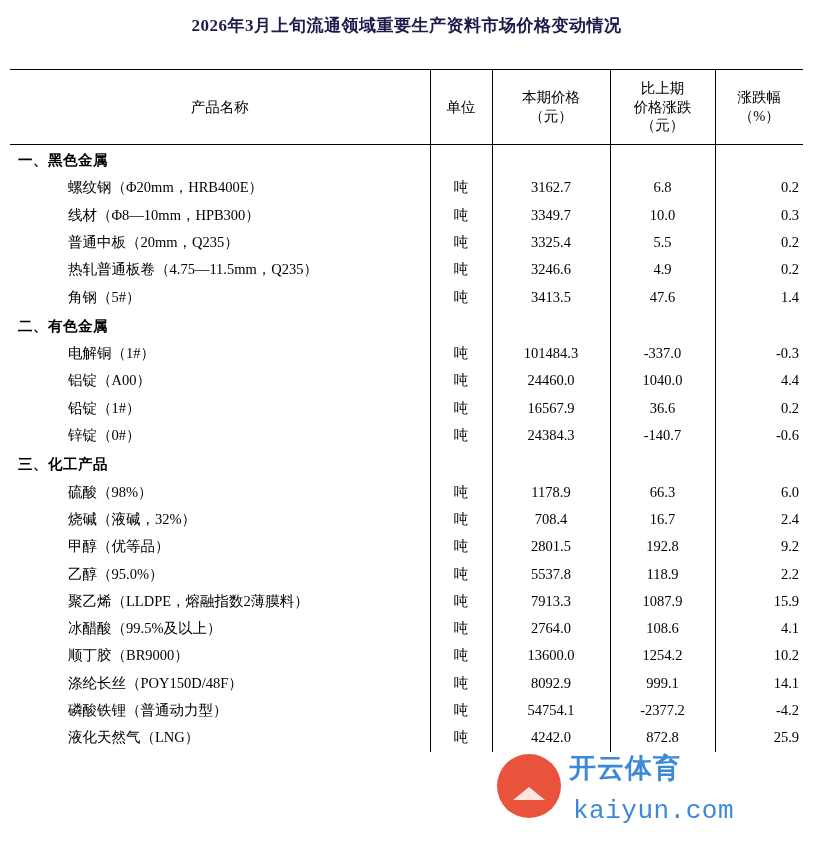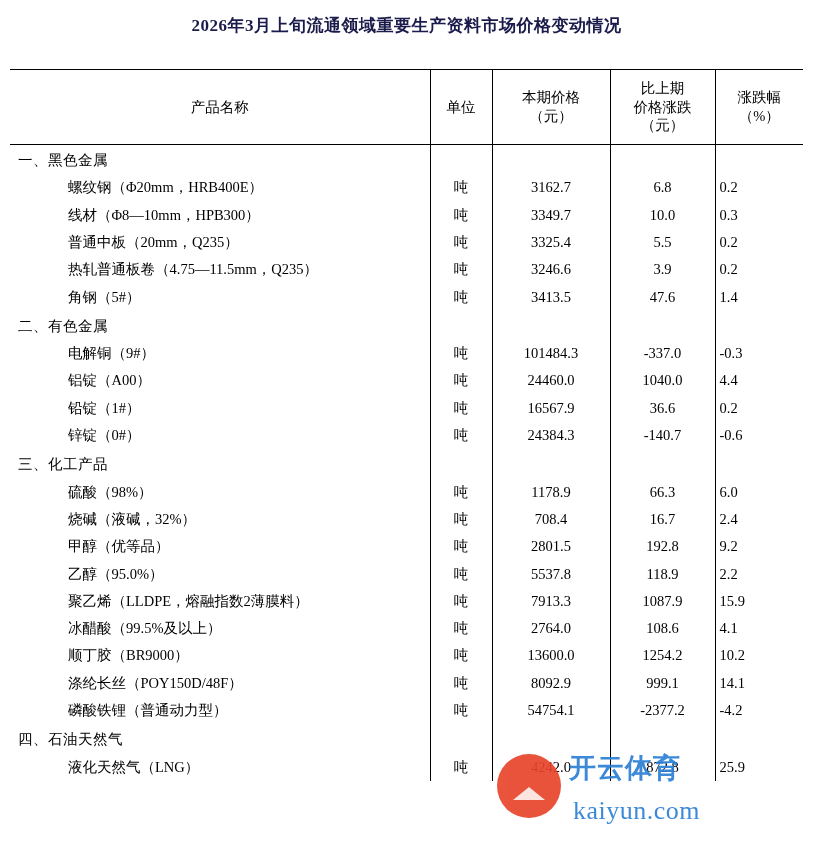--- a/index.html
+++ b/index.html
@@ -68,37 +68,38 @@
     white-space: nowrap;
   }
   .price-table tbody td.vl {
     border-left: 1px solid #000;
   }
   td.name {
     text-align: left;
     padding-left: 18px;
   }
   td.name.cat {
-    font-weight: normal;
+    font-weight: bold;
     padding-left: 8px;
     letter-spacing: 0.5px;
     margin-top: 44px;
   }
   td.name.item {
     padding-left: 58px;
   }
   td.unit {
     text-align: center;
   }
   td.num {
     text-align: center;
     padding-right: 26px;
     font-family: "Liberation Serif", serif;
   }
   td.rate {
+    text-align: right;
     padding-right: 18px;
   }
   tr.cat-row td {
     padding-top: 3px;
   }
   .watermark {
     position: absolute;
     left: 497px;
     top: 748px;
     width: 300px;
@@ -140,21 +141,21 @@
     color: #2b7fd4;
     font-family: "Liberation Sans", sans-serif;
     letter-spacing: 1px;
   }
   .wm-text2 {
     position: absolute;
     left: 76px;
     top: 48px;
     font-size: 26px;
     color: #2b7fd4;
-    font-family: Liberation Serif, serif;
+    font-family: Liberation Mono, monospace;
     letter-spacing: 0.5px;
   }
 </style>
 </head>
 <body>
 
 <div class="page">
 
   <div class="doc-title">2026年3月上旬流通领域重要生产资料市场价格变动情况</div>
 
@@ -211,39 +212,39 @@
           <td class="name item">普通中板（20mm，Q235）</td>
           <td class="unit vl">吨</td>
           <td class="num vl">3325.4</td>
           <td class="num vl">5.5</td>
           <td class="rate vl">0.2</td>
         </tr>
         <tr>
           <td class="name item">热轧普通板卷（4.75—11.5mm，Q235）</td>
           <td class="unit vl">吨</td>
           <td class="num vl">3246.6</td>
-          <td class="num vl">3.9</td>
+          <td class="num vl">4.9</td>
           <td class="rate vl">0.2</td>
         </tr>
         <tr>
           <td class="name item">角钢（5#）</td>
           <td class="unit vl">吨</td>
           <td class="num vl">3413.5</td>
           <td class="num vl">47.6</td>
           <td class="rate vl">1.4</td>
         </tr>
         <tr class="cat-row">
           <td class="name cat">二、有色金属</td>
           <td class="unit vl"></td>
           <td class="num vl"></td>
           <td class="num vl"></td>
           <td class="rate vl"></td>
         </tr>
         <tr>
-          <td class="name item">电解铜（9#）</td>
+          <td class="name item">电解铜（1#）</td>
           <td class="unit vl">吨</td>
           <td class="num vl">101484.3</td>
           <td class="num vl">-337.0</td>
           <td class="rate vl">-0.3</td>
         </tr>
         <tr>
           <td class="name item">铝锭（A00）</td>
           <td class="unit vl">吨</td>
           <td class="num vl">24460.0</td>
           <td class="num vl">1040.0</td>
@@ -325,27 +326,20 @@
           <td class="num vl">8092.9</td>
           <td class="num vl">999.1</td>
           <td class="rate vl">14.1</td>
         </tr>
         <tr>
           <td class="name item">磷酸铁锂（普通动力型）</td>
           <td class="unit vl">吨</td>
           <td class="num vl">54754.1</td>
           <td class="num vl">-2377.2</td>
           <td class="rate vl">-4.2</td>
-        </tr>
-        <tr class="cat-row">
-          <td class="name cat">四、石油天然气</td>
-          <td class="unit vl"></td>
-          <td class="num vl"></td>
-          <td class="num vl"></td>
-          <td class="rate vl"></td>
         </tr>
         <tr>
           <td class="name item">液化天然气（LNG）</td>
           <td class="unit vl">吨</td>
           <td class="num vl">4242.0</td>
           <td class="num vl">872.8</td>
           <td class="rate vl">25.9</td>
         </tr>
       </tbody>
   </table>

